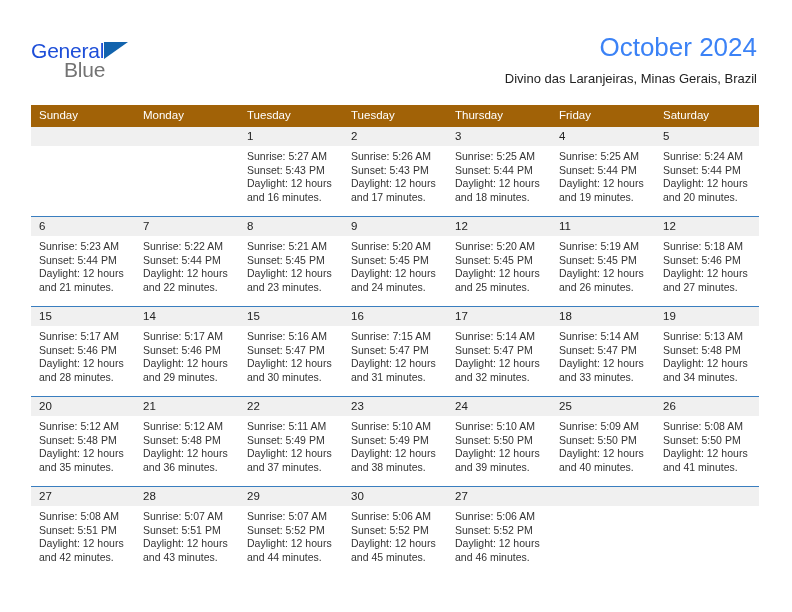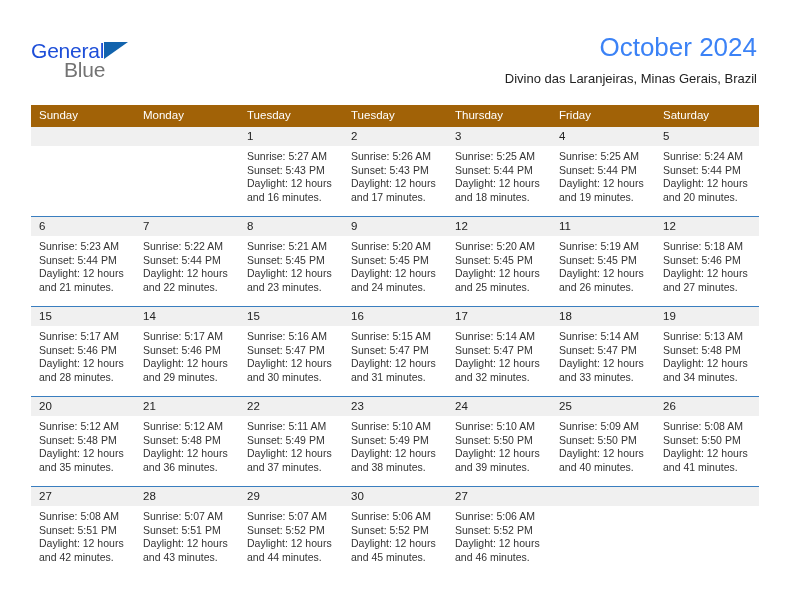--- a/index.html
+++ b/index.html
@@ -336,21 +336,21 @@
               <div class="cell-body">
                 <div>Sunrise: 5:16 AM</div>
                 <div>Sunset: 5:47 PM</div>
                 <div>Daylight: 12 hours</div>
                 <div>and 30 minutes.</div>
               </div>
             </td>
             <td class="">
               <div class="daynum-band">16</div>
               <div class="cell-body">
-                <div>Sunrise: 5:15 AM</div>
+                <div>Sunrise: 7:15 AM</div>
                 <div>Sunset: 5:47 PM</div>
                 <div>Daylight: 12 hours</div>
                 <div>and 31 minutes.</div>
               </div>
             </td>
             <td class="">
               <div class="daynum-band">17</div>
               <div class="cell-body">
                 <div>Sunrise: 5:14 AM</div>
                 <div>Sunset: 5:47 PM</div>

